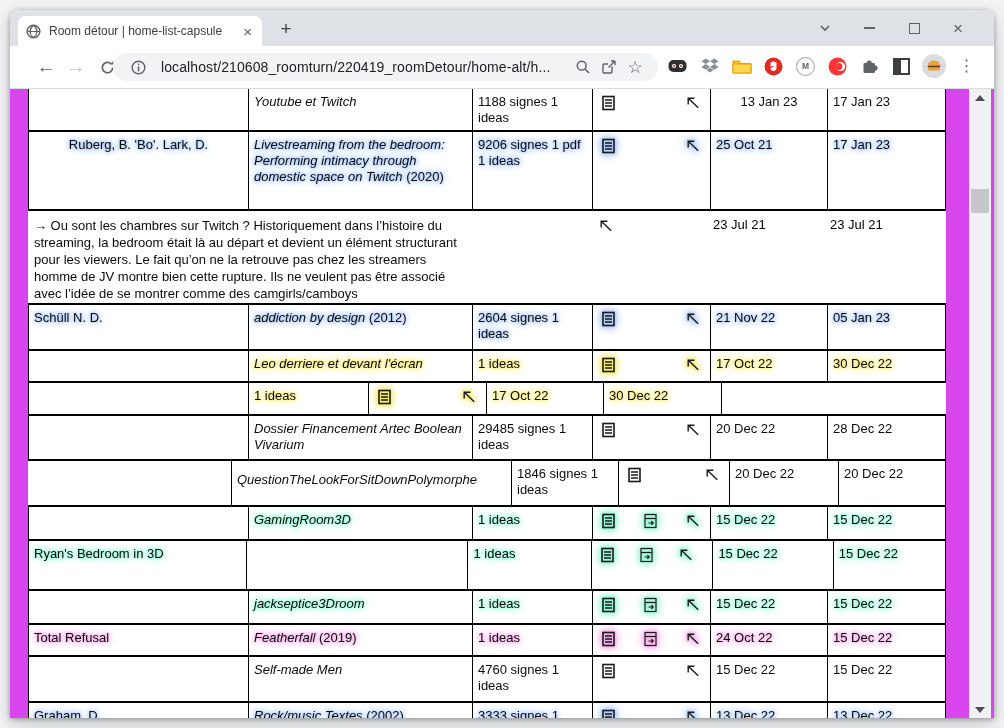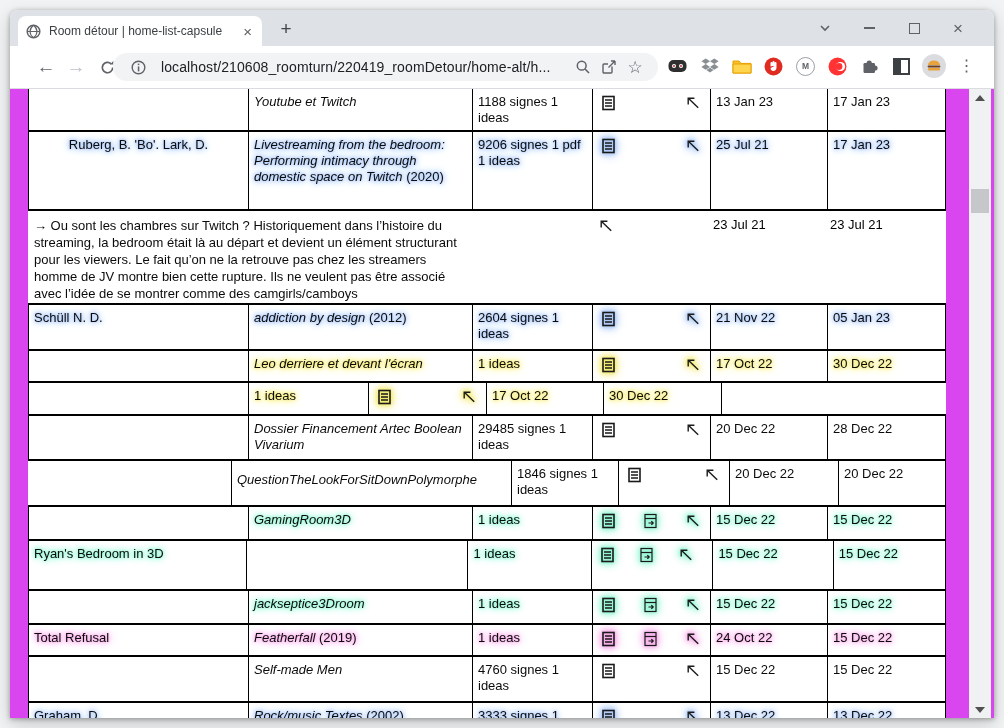--- a/index.html
+++ b/index.html
@@ -219,21 +219,21 @@
               </svg>
             </span>
             <span class="islot"></span>
             <span class="icn islot">
               <svg width="15" height="14" viewBox="0 0 15 14">
                 <path d="M3.6 3.6L13.2 12.8" fill="none" stroke="currentColor" stroke-width="1.4"></path>
                 <path d="M3.2 9.4V3.2h6.2" fill="none" stroke="currentColor" stroke-width="1.4"></path>
               </svg>
             </span>
           </div>
-          <div class="tc" style="width: 117px;">13 Jan 23</div>
+          <div class="tc" style="width: 117px; text-align: center;">13 Jan 23</div>
           <div class="tc last" style="width: 119px;">17 Jan 23</div>
         </div>
         <div class="trow hl-blue" style="height: 79px; --hl: #a9c7f7;">
           <div class="tc" style="width: 220px; text-align: center;">Ruberg, B. 'Bo'. Lark, D.</div>
           <div class="tc" style="width: 224px;"><span class="t-it">Livestreaming from the bedroom: Performing intimacy through domestic space on Twitch</span><span class="t-yr"> (2020)</span></div>
           <div class="tc" style="width: 120px;">9206 signes 1 pdf 1 ideas</div>
           <div class="tc icons-c" style="width: 118px;">
             <span class="icn islot">
               <svg width="13" height="16" viewBox="0 0 13 16">
                 <rect x="1" y="1.5" width="11" height="13" fill="none" stroke="currentColor" stroke-width="1.6"></rect>
@@ -241,21 +241,21 @@
               </svg>
             </span>
             <span class="islot"></span>
             <span class="icn islot">
               <svg width="15" height="14" viewBox="0 0 15 14">
                 <path d="M3.6 3.6L13.2 12.8" fill="none" stroke="currentColor" stroke-width="1.4"></path>
                 <path d="M3.2 9.4V3.2h6.2" fill="none" stroke="currentColor" stroke-width="1.4"></path>
               </svg>
             </span>
           </div>
-          <div class="tc" style="width: 117px;">25 Jul 21</div>
+          <div class="tc" style="width: 117px;">25 Oct 21</div>
           <div class="tc last" style="width: 119px;">17 Jan 23</div>
         </div>
         <div class="trow note" style="height: 94px;">
           <div class="note-text">→ Ou sont les chambres sur Twitch ? Historiquement dans l’histoire du streaming, la bedroom était là au départ et devient un élément structurant pour les viewers. Le fait qu’on ne la retrouve pas chez les streamers homme de JV montre bien cette rupture. Ils ne veulent pas être associé avec l’idée de se montrer comme des camgirls/camboys</div>
           <span class="icn note-arrow">
             <svg width="15" height="14" viewBox="0 0 15 14">
               <path d="M3.6 3.6L13.2 12.8" fill="none" stroke="currentColor" stroke-width="1.4"></path>
               <path d="M3.2 9.4V3.2h6.2" fill="none" stroke="currentColor" stroke-width="1.4"></path>
             </svg>
           </span>

